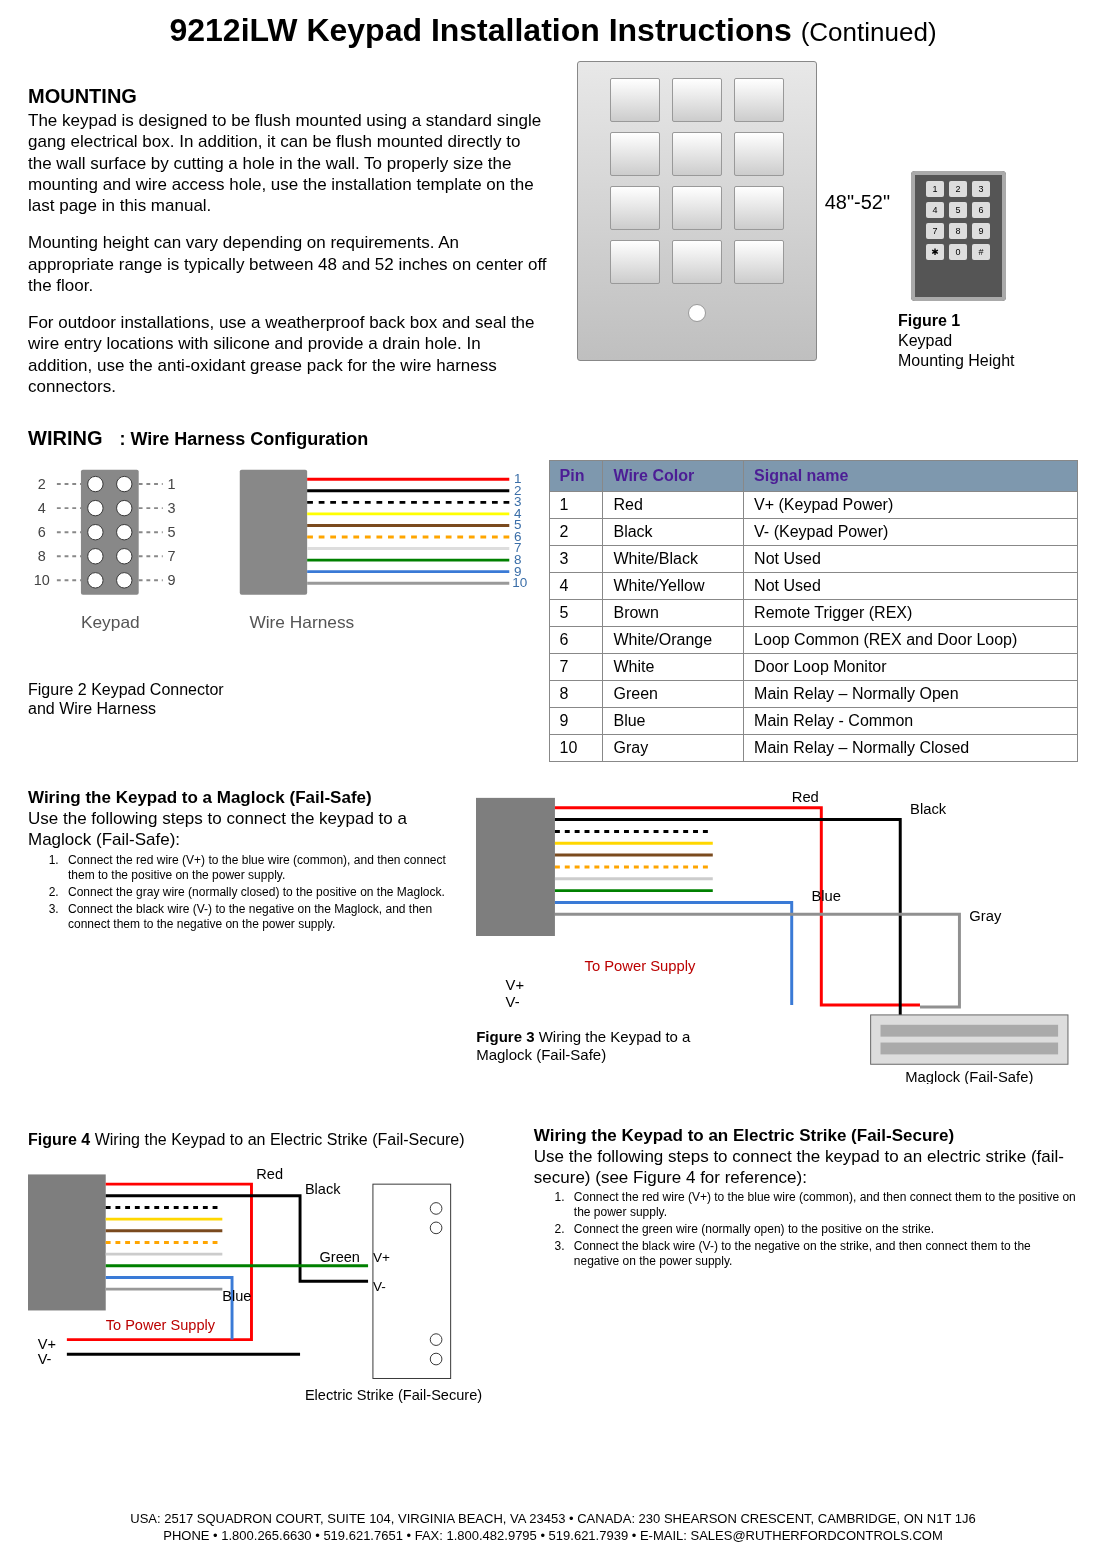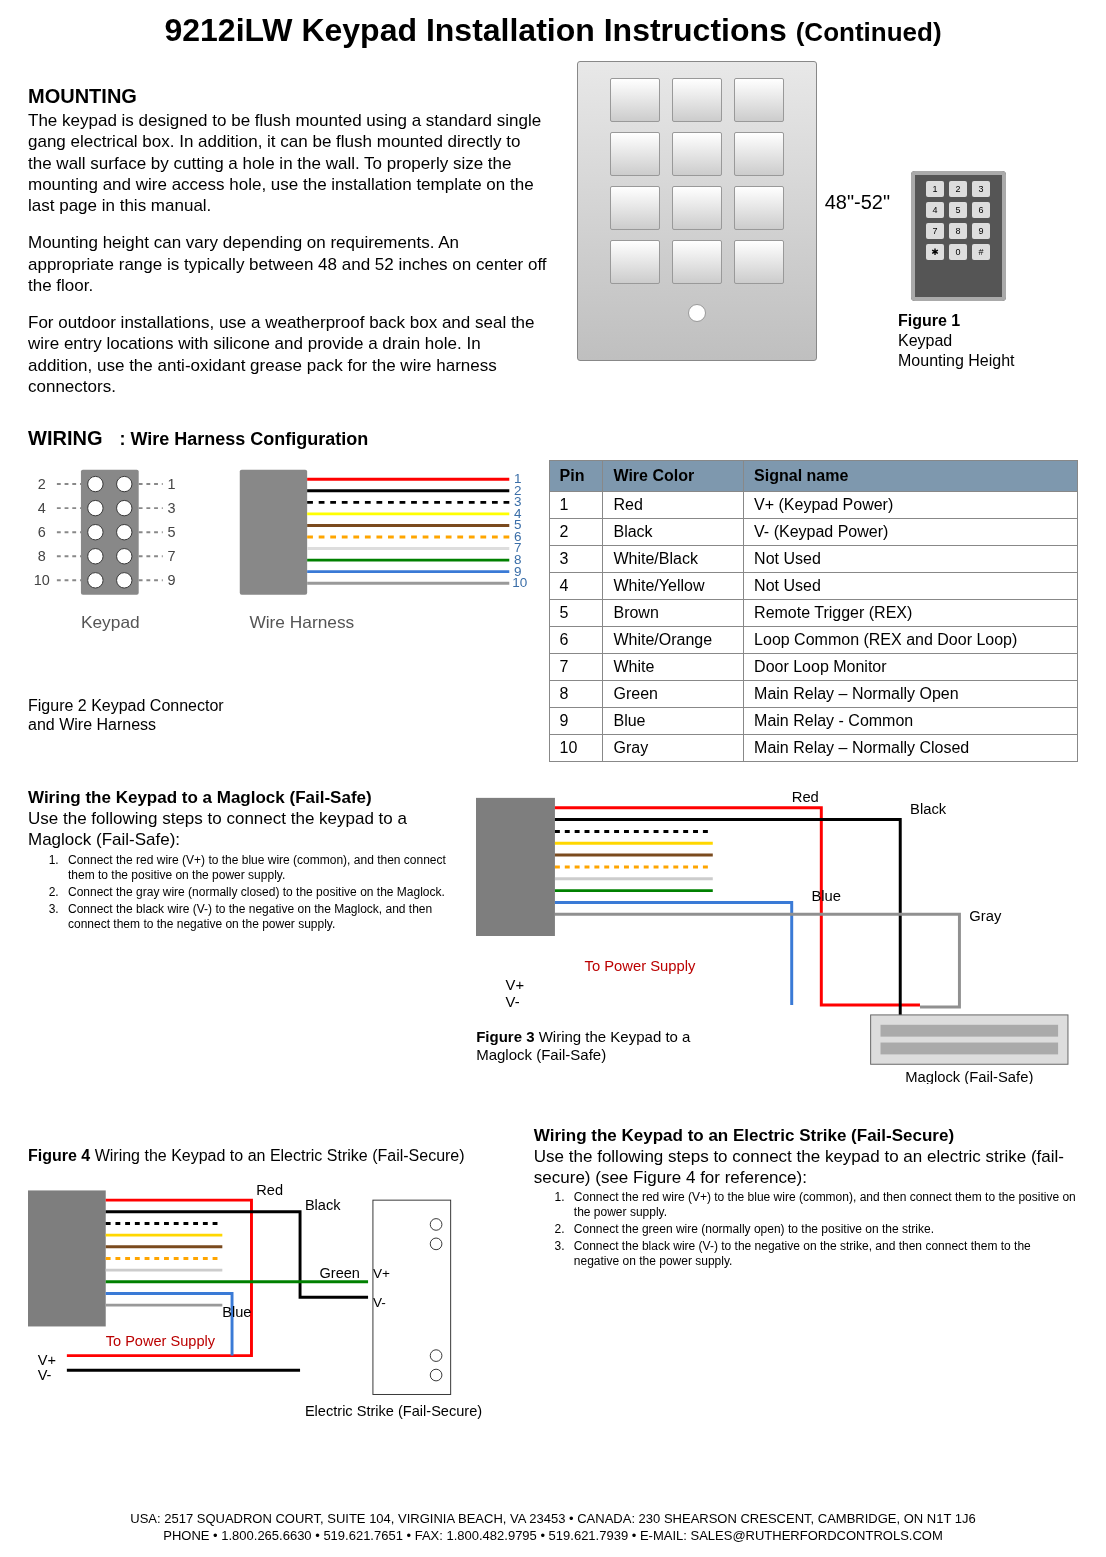--- a/index.html
+++ b/index.html
@@ -12,21 +12,21 @@
       color: #000;
     }
     .page-title {
       text-align: center;
       font-size: 32px;
       font-weight: bold;
       padding: 12px 0 8px;
       font-family: Arial, sans-serif;
     }
     .page-title .continued {
-      font-weight: bold;
+      font-weight: normal;
       font-size: 26px;
     }
     .content { padding: 0 28px; }
     .section-heading {
       font-size: 20px;
       font-weight: bold;
       margin-top: 28px;
       margin-bottom: 2px;
     }
     .body-text {
@@ -71,33 +71,33 @@
     .wiring-heading .sub{font-size:18px;padding-left:12px;}
     .wiring-row {display:flex; gap:20px; margin-top:10px; align-items:flex-start;}
     .connector-fig { width:520px; }
     .connector-svg { width:100%; }
     table.pinout {
       border-collapse: collapse;
       width: 550px;
       font-size: 16px;
     }
     table.pinout th {
-      background:#7e98ae; color:#000000; text-align:left;
+      background:#7e98ae; color:#4c1d95; text-align:left;
       padding:6px 10px; border:1px solid #888; font-weight:bold;
     }
     table.pinout td {
       padding:4px 10px; border:1px solid #888;
     }
     .lower { display:flex; gap:14px; margin-top:26px; align-items:flex-start;justify-content:flex-end;}
     .maglock-text { width:440px; }
     .sub-heading { font-size:17px; font-weight:bold; }
     ol.steps { margin-left:34px; margin-top:2px; font-size:12px; line-height:1.25;}
     ol.steps li{ margin-bottom:2px; padding-left:6px;}
     .fig3-area { width:610px; }
-    .fig-small-caption{font-size:15px; line-height:1.2; margin-top:20px;}
+    .fig-small-caption{font-size:15px; line-height:1.2; margin-top:4px;}
     .row2 { display:flex; gap:20px; margin-top:22px; align-items:flex-start;}
     .fig4-area{width:500px;}
     .strike-text{width:560px;}
     .footer {
       position:absolute; bottom:12px; left:0; right:0;
       text-align:center; font-size:13px; line-height:1.35;
     }
   </style>
 </head>
 <body>

